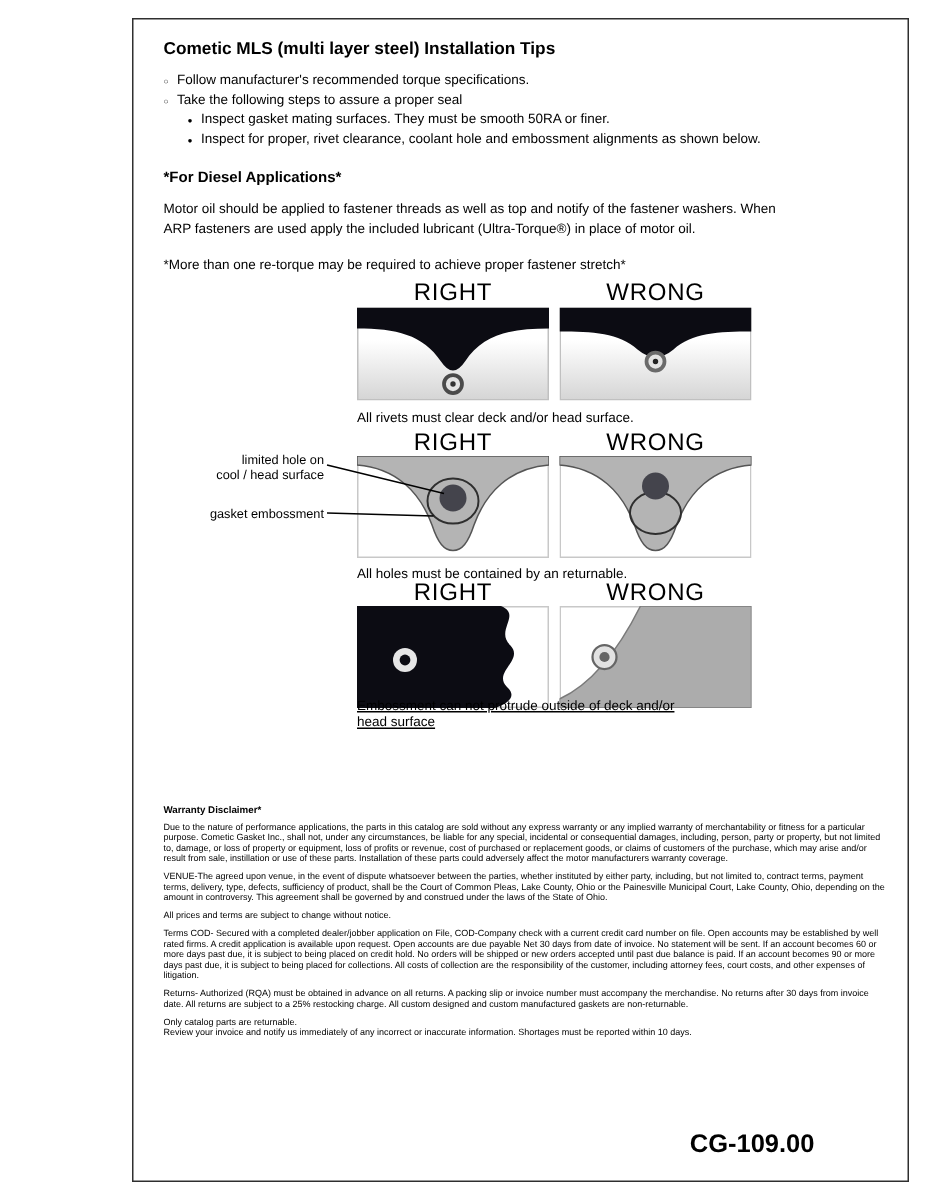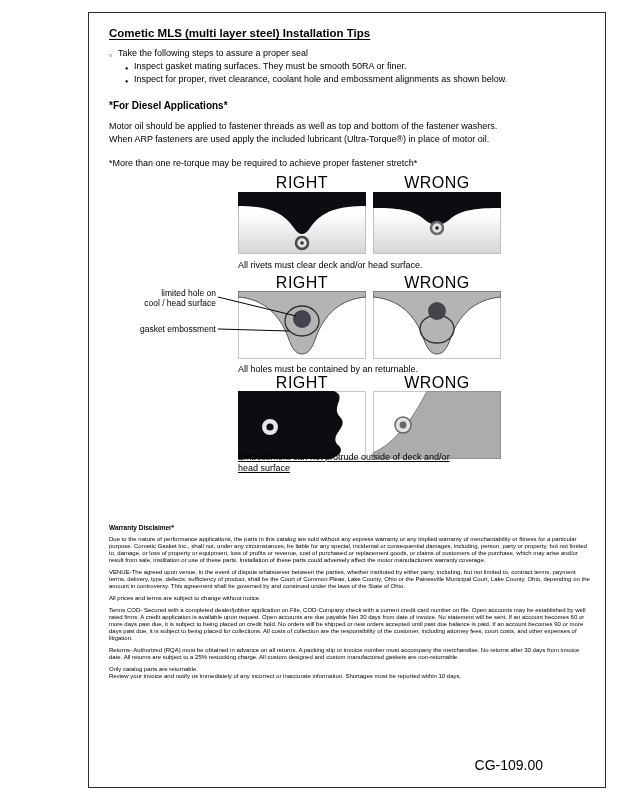--- a/index.html
+++ b/index.html
@@ -1,21 +1,21 @@
 <!DOCTYPE html>
 <html><head>
 <meta charset="utf-8">
 <style>
   html,body { margin:0; padding:0; background:#ffffff; }
   body { width:618px; height:800px; font-family:"Liberation Sans","DejaVu Sans",sans-serif; color:#000; }
   .page { position:relative; width:618px; height:800px; background:#fff; overflow:hidden; }
   .frame { position:absolute; left:88px; top:12px; width:518px; height:776px;
            border:1px solid #2f2f2f; box-sizing:border-box; padding:12px 14px 0 20px; overflow:hidden; }
 
-  .page-title { font-size:11.5px; font-weight:bold; text-decoration:underline; text-underline-offset:2px; margin:2px 0 8px 0; }
+  .page-title { font-size:11.5px; font-weight:bold; text-underline-offset:2px; margin:2px 0 8px 0; }
 
   .tips, .subtips { list-style:none; margin:0; padding:0; font-size:9px; }
   .tips li { position:relative; padding-left:9px; line-height:13px; }
   .tips li::before { content:"○"; position:absolute; left:0; top:2px; font-size:5.5px; }
   .subtips { margin-left:16px; }
   .subtips li { position:relative; padding-left:9px; line-height:13px; }
   .subtips li::before { content:"●"; position:absolute; left:0; top:2px; font-size:5.5px; }
 
   .diesel-heading { font-size:10px; font-weight:bold; margin:14px 0 9px 0; }
   .para { font-size:9px; line-height:13px; max-width:412px; margin:0 0 12px 0; }
@@ -26,49 +26,50 @@
   .fig { position:absolute; width:128px; }
   .fig svg { display:block; }
   .dia-caption { position:absolute; font-size:9px; line-height:11px; }
   .ann-label { position:absolute; left:0; width:107px; text-align:right; font-size:8.5px; line-height:10px; }
   .ann-lines { position:absolute; left:0; top:0; pointer-events:none; }
 
   .legal { margin-top:16px; width:484px; font-size:6px; line-height:7px; }
   .legal-heading { font-size:6.5px; font-weight:bold; margin:0 0 5px 0; }
   .legal p { margin:0 0 5px 0; }
 
-  .page-code { position:absolute; right:62px; bottom:14px; font-size:14px; }
+  .page-code { position:absolute; right:62px; bottom:14px; font-size:17px;font-weight:bold; }
 </style>
 </head>
 <body>
 
 <svg width="0" height="0" style="position:absolute">
   <defs>
     <linearGradient id="figGrad" x1="0" y1="0" x2="0" y2="1">
       <stop offset="0.35" stop-color="#ffffff"></stop>
       <stop offset="1" stop-color="#d5d5d5"></stop>
     </linearGradient>
   </defs>
 </svg>
 
 <div class="page">
   <div class="frame">
 
     <div class="page-title">Cometic MLS (multi layer steel) Installation Tips</div>
 
     <ul class="tips">
+      <li>Follow manufacturer's recommended torque specifications.</li>
       <li>Take the following steps to assure a proper seal</li>
     </ul>
     <ul class="subtips">
       <li>Inspect gasket mating surfaces.  They must be smooth 50RA or finer.</li>
       <li>Inspect for proper, rivet clearance, coolant hole and embossment alignments as shown below.</li>
     </ul>
 
     <div class="diesel-heading">*For Diesel Applications*</div>
-    <p class="para">Motor oil should be applied to fastener threads as well as top and bottom of the fastener washers. When ARP fasteners are used apply the included lubricant (Ultra-Torque®) in place of motor oil.</p>
+    <p class="para">Motor oil should be applied to fastener threads as well as top and notify of the fastener washers. When ARP fasteners are used apply the included lubricant (Ultra-Torque®) in place of motor oil.</p>
     <p class="note">*More than one re-torque may be required to achieve proper fastener stretch*</p>
 
     <div class="diagrams">
 
       <div class="dia-head" style="left:129px; top:0;">RIGHT</div>
       <div class="dia-head" style="left:264px; top:0;">WRONG</div>
 
       <div class="fig" style="left:129px; top:16px;">
         <svg width="128" height="62" viewBox="0 0 128 62">
           <rect x="0.5" y="0.5" width="127" height="61" fill="url(#figGrad)" stroke="#c0c0c0"></rect>

